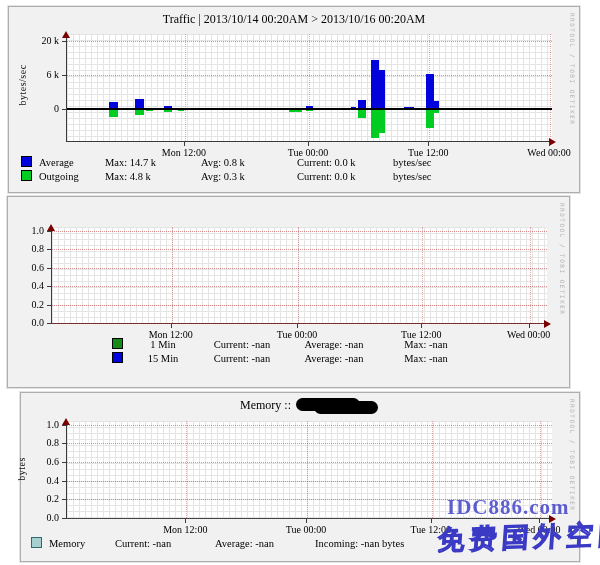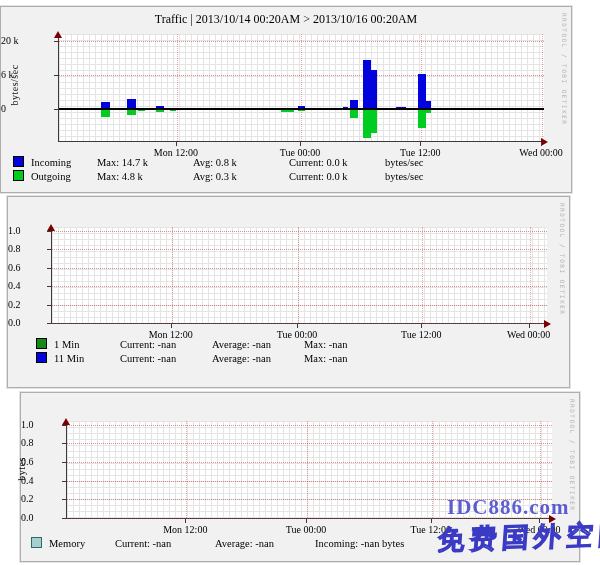--- a/index.html
+++ b/index.html
@@ -27,41 +27,41 @@
   .plot::after{content:"";position:absolute;right:-8px;bottom:-5px;
         border:4px solid transparent;border-left:7px solid #7a0000;}
 
   .major-h{position:absolute;left:0;right:0;height:0;border-top:1px dotted rgba(196,56,56,.55);}
   .major-v{position:absolute;top:0;bottom:0;width:0;border-left:1px dotted rgba(196,56,56,.40);}
   .zero-line{position:absolute;left:0;right:0;height:2px;background:#000;}
   .bar{position:absolute;}
   .bar-in{background:#0202dd;}
   .bar-out{background:#00cc22;}
 
-  .ytick{position:absolute;text-align:left;font-size:10px;white-space:nowrap;}
+  .ytick{position:absolute;text-align:right;font-size:10px;white-space:nowrap;}
   .xtick{position:absolute;transform:translateX(-50%);font-size:10px;white-space:nowrap;}
   .tickmark-y{position:absolute;width:4px;height:1px;background:#3a3a3a;}
   .tickmark-x{position:absolute;width:1px;height:4px;background:#3a3a3a;}
 
   .legend{position:absolute;right:6px;font-size:10.5px;}
   .legend-row{line-height:13px;margin-bottom:1px;white-space:nowrap;}
   .swatch{display:inline-block;width:9px;height:9px;border:1px solid #000;
           margin-right:7px;vertical-align:-1px;}
   .legend-label{display:inline-block;min-width:66px;}
   .legend-col{display:inline-block;}
 
-  #p0{left:0;top:6px;width:570px;height:185px;}
+  #p0{left:8px;top:6px;width:570px;height:185px;}
   #p0 .plot{left:57px;top:27px;width:485px;height:107px;}
   #p0 .legend{left:12px;top:149px;}
   #p0 .ylabel{left:-40px;top:72px;width:107px;}
   #p0 .legend-col{min-width:96px;}
 
   #p1{left:7px;top:196px;width:561px;height:190px;}
   #p1 .plot{left:43px;top:30px;width:495px;height:96px;}
-  #p1 .legend{left:28px;top:141px;}
+  #p1 .legend{left:13px;top:141px;text-align:center;}
   #p1 .legend-col{min-width:92px;}
 
   #p2{left:20px;top:392px;width:558px;height:168px;}
   #p2 .plot{left:45px;top:28px;width:485px;height:97px;}
   #p2 .legend{left:10px;top:144px;}
   #p2 .ylabel{left:-48px;top:70px;width:97px;}
   #p2 .legend-col{min-width:100px;}
 
   .watermark{position:absolute;z-index:10;pointer-events:none;white-space:nowrap;}
   #wm-brand{left:447px;top:495px;font-size:21px;font-weight:bold;color:#3c3cc8;
@@ -114,21 +114,21 @@
         <div class="bar bar-out" style="left: 311.855px; width: 6px; top: 74.9682px; height: 24.535px;"></div>
         <div class="bar bar-in" style="left: 337.075px; width: 10px; top: 73.2643px; height: 1.70382px;"></div>
         <div class="bar bar-out" style="left: 337.075px; width: 10px; top: 74.9682px; height: 1px;"></div>
         <div class="bar bar-in" style="left: 358.9px; width: 8px; top: 39.8694px; height: 35.0987px;"></div>
         <div class="bar bar-out" style="left: 358.9px; width: 8px; top: 74.9682px; height: 19.0828px;"></div>
         <div class="bar bar-in" style="left: 366.66px; width: 5px; top: 67.4713px; height: 7.49682px;"></div>
         <div class="bar bar-out" style="left: 366.66px; width: 5px; top: 74.9682px; height: 4.08917px;"></div>
         <div class="zero-line" style="top: 73.9682px;"></div>
       </div>
     <div class="legend">
-        <div class="legend-row"><span class="swatch" style="background: rgb(2, 2, 221);"></span><span class="legend-label">Incoming</span><span class="legend-col">Max: 14.7 k</span><span class="legend-col">Avg: 0.8 k</span><span class="legend-col">Current: 0.0 k</span><span class="legend-col">bytes/sec</span></div>
+        <div class="legend-row"><span class="swatch" style="background: rgb(2, 2, 221);"></span><span class="legend-label">Average</span><span class="legend-col">Max: 14.7 k</span><span class="legend-col">Avg: 0.8 k</span><span class="legend-col">Current: 0.0 k</span><span class="legend-col">bytes/sec</span></div>
         <div class="legend-row"><span class="swatch" style="background: rgb(0, 204, 34);"></span><span class="legend-label">Outgoing</span><span class="legend-col">Max: 4.8 k</span><span class="legend-col">Avg: 0.3 k</span><span class="legend-col">Current: 0.0 k</span><span class="legend-col">bytes/sec</span></div>
       </div>
   <div class="ytick" style="left: 0px; width: 50px; top: 27.8153px;">20 k</div>
       <div class="tickmark-y" style="left: 53px; top: 33.8153px;"></div>
       <div class="ytick" style="left: 0px; width: 50px; top: 61.8917px;">6 k</div>
       <div class="tickmark-y" style="left: 53px; top: 67.8917px;"></div>
       <div class="ytick" style="left: 0px; width: 50px; top: 95.9682px;">0</div>
       <div class="tickmark-y" style="left: 53px; top: 101.968px;"></div>
       <div class="xtick" style="left: 174.855px; top: 140px;">Mon 12:00</div>
       <div class="tickmark-x" style="left: 174.855px; top: 135px;"></div>
@@ -150,21 +150,21 @@
         <div class="major-h" style="top: 59.0769px;"></div>
         <div class="major-h" style="top: 77.5385px;"></div>
         <div class="major-h" style="top: 96px;"></div>
         <div class="major-v" style="left: 119.79px;"></div>
         <div class="major-v" style="left: 246.015px;"></div>
         <div class="major-v" style="left: 370.26px;"></div>
         <div class="major-v" style="left: 477.675px;"></div>
       </div>
     <div class="legend">
         <div class="legend-row"><span class="swatch" style="background: rgb(22, 138, 22);"></span><span class="legend-label">1 Min</span><span class="legend-col">Current: -nan</span><span class="legend-col">Average: -nan</span><span class="legend-col">Max: -nan</span></div>
-        <div class="legend-row"><span class="swatch" style="background: rgb(2, 2, 221);"></span><span class="legend-label">11 Min</span><span class="legend-col">Current: -nan</span><span class="legend-col">Average: -nan</span><span class="legend-col">Max: -nan</span></div>
+        <div class="legend-row"><span class="swatch" style="background: rgb(2, 2, 221);"></span><span class="legend-label">15 Min</span><span class="legend-col">Current: -nan</span><span class="legend-col">Average: -nan</span><span class="legend-col">Max: -nan</span></div>
       </div>
   <div class="ytick" style="left: 0px; width: 36px; top: 27.6923px;">1.0</div>
       <div class="tickmark-y" style="left: 39px; top: 33.6923px;"></div>
       <div class="ytick" style="left: 0px; width: 36px; top: 46.1538px;">0.8</div>
       <div class="tickmark-y" style="left: 39px; top: 52.1538px;"></div>
       <div class="ytick" style="left: 0px; width: 36px; top: 64.6154px;">0.6</div>
       <div class="tickmark-y" style="left: 39px; top: 70.6154px;"></div>
       <div class="ytick" style="left: 0px; width: 36px; top: 83.0769px;">0.4</div>
       <div class="tickmark-y" style="left: 39px; top: 89.0769px;"></div>
       <div class="ytick" style="left: 0px; width: 36px; top: 101.538px;">0.2</div>
@@ -175,20 +175,23 @@
       <div class="tickmark-x" style="left: 162.79px; top: 127px;"></div>
       <div class="xtick" style="left: 289.015px; top: 132px;">Tue 00:00</div>
       <div class="tickmark-x" style="left: 289.015px; top: 127px;"></div>
       <div class="xtick" style="left: 413.26px; top: 132px;">Tue 12:00</div>
       <div class="tickmark-x" style="left: 413.26px; top: 127px;"></div>
       <div class="xtick" style="left: 520.675px; top: 132px;">Wed 00:00</div>
       <div class="tickmark-x" style="left: 520.675px; top: 127px;"></div>
     </div>
 
   <div class="panel" id="p2">
+    <div class="title">
+      <span>Memory ::</span><span class="redact"></span>
+    </div>
     <div class="sig">RRDTOOL / TOBI OETIKER</div>
     <div class="ylabel">bytes</div>
     <div class="plot">
         <div class="major-h" style="top: 3.73077px;"></div>
         <div class="major-h" style="top: 22.3846px;"></div>
         <div class="major-h" style="top: 41.0385px;"></div>
         <div class="major-h" style="top: 59.6923px;"></div>
         <div class="major-h" style="top: 78.3462px;"></div>
         <div class="major-h" style="top: 97px;"></div>
         <div class="major-v" style="left: 119.31px;"></div>

